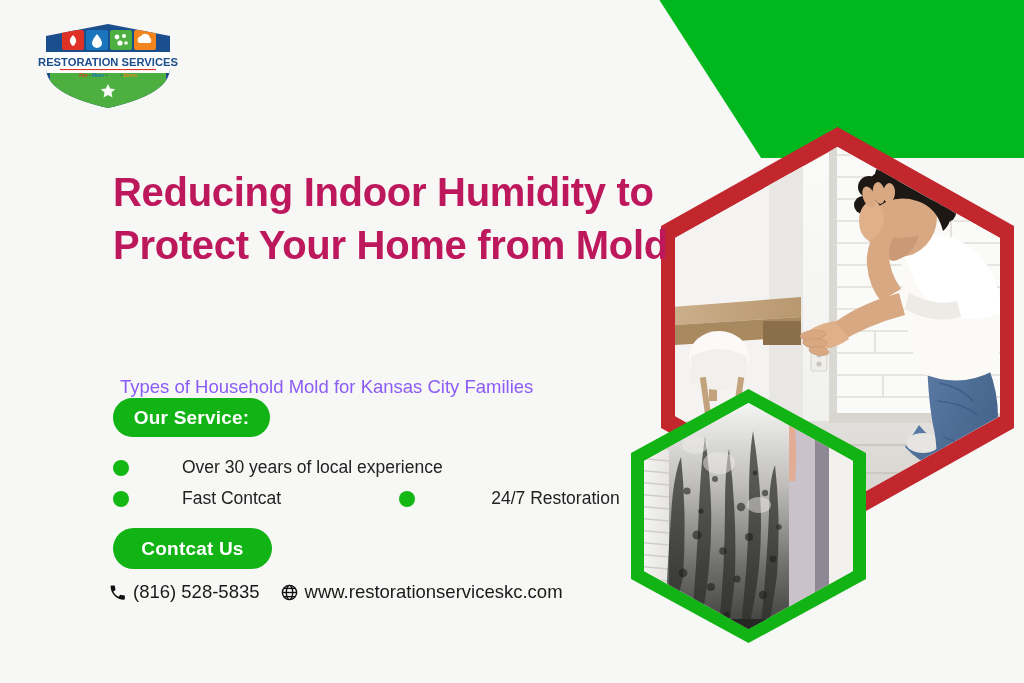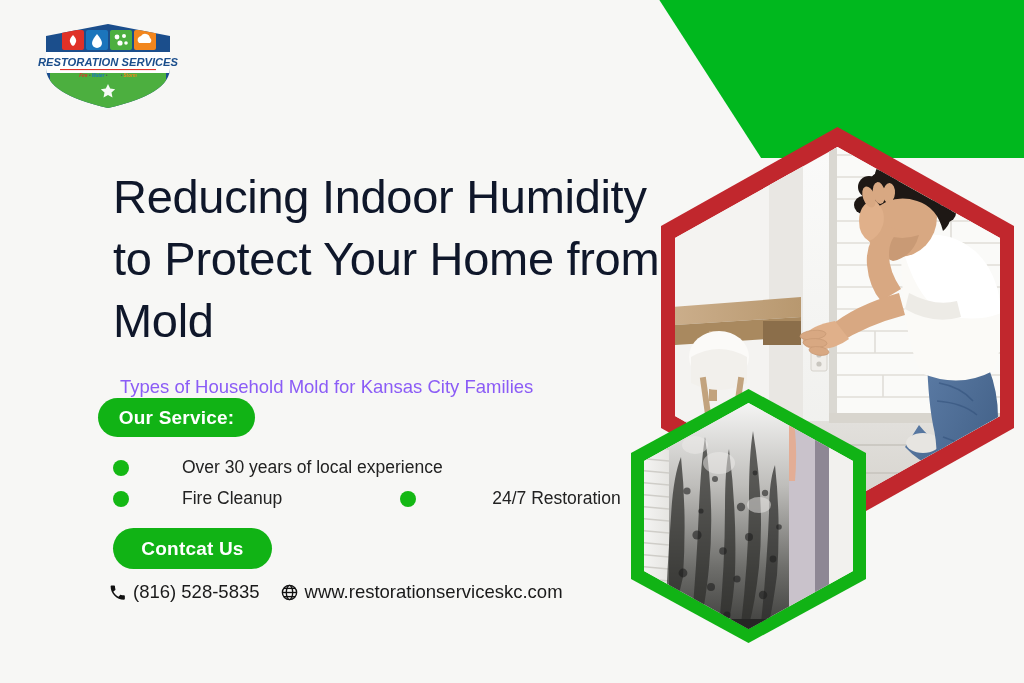--- a/index.html
+++ b/index.html
@@ -16,49 +16,49 @@
     position:absolute;
     left:600px; top:0; width:424px; height:158px;
     background:#00B81E;
     clip-path: polygon(14% 0, 100% 0, 100% 100%, 38% 100%);
     z-index:1;
   }
 
   
   .logo{
     position:absolute; left:38px; top:22px;
-    width:140px; height:88px; z-index:6;font-style:italic;
+    width:140px; height:88px; z-index:6;
   }
   .logo svg{ display:block; width:140px; height:88px; }
 
   
   .content{
     position:absolute; left:0; top:0;
     width:660px; height:683px; z-index:5;
   }
   .headline{
     position:absolute; left:113px; top:166px;
     width:560px;
-    font-size:47px; font-weight:normal; line-height:1.32;
-    color:#0f172a; letter-spacing:-0.3px;
+    font-size:40px; font-weight:bold; line-height:1.32;
+    color:#be185d; letter-spacing:-0.3px;
   }
   .subhead{
     position:absolute; left:120px; top:332px;
     font-size:18.5px; color:#8b5cf6; font-weight:400;margin-top:44px;
   }
 
   .pill{
     position:absolute;
     background:#11B315; color:#FFFFFF;
     border-radius:30px;
     font-weight:bold; font-size:19px;
     display:flex; align-items:center; justify-content:center;
     letter-spacing:0.2px;
   }
-  .pill-service{ left:98px; top:398px; width:157px; height:39px; }
+  .pill-service{ left:113px; top:398px; width:157px; height:39px; }
   .pill-contact{ left:113px; top:528px; width:159px; height:41px; }
 
   
   .bullets{ position:absolute; left:113px; top:452px; width:520px; }
   .brow{ display:flex; align-items:center; height:31px; }
   .bullet{ display:flex; align-items:center;gap:44px; }
   .dot{
     width:16px; height:16px; border-radius:50%;
     background:#14B814; flex:0 0 16px;
   }
@@ -382,21 +382,21 @@
   <div class="bullets">
     <div class="brow">
       <div class="bullet">
         <span class="dot"></span>
         <span class="btxt">Over 30 years of local experience</span>
       </div>
     </div>
     <div class="brow">
       <div class="bullet">
         <span class="dot"></span>
-        <span class="btxt">Fire Cleanup</span>
+        <span class="btxt">Fast Contcat</span>
       </div>
       <div class="bullet b-24">
         <span class="dot"></span>
         <span class="btxt">24/7 Restoration</span>
       </div>
     </div>
   </div>
 
   <div class="pill pill-contact">Contcat Us</div>
 

